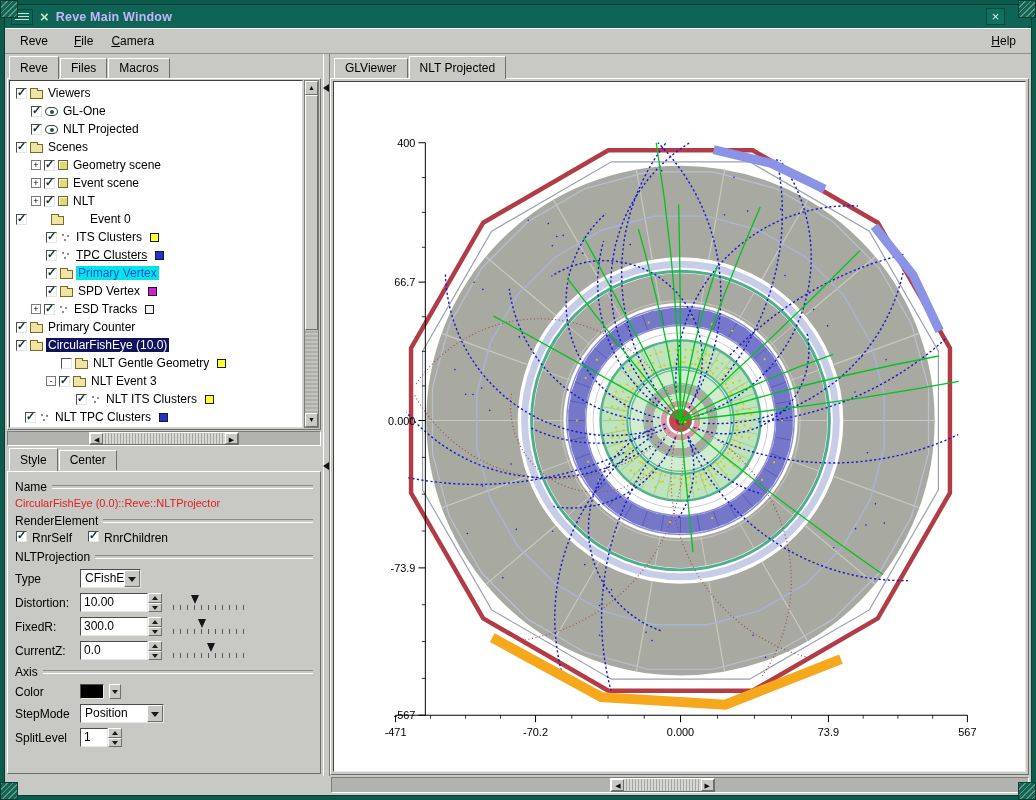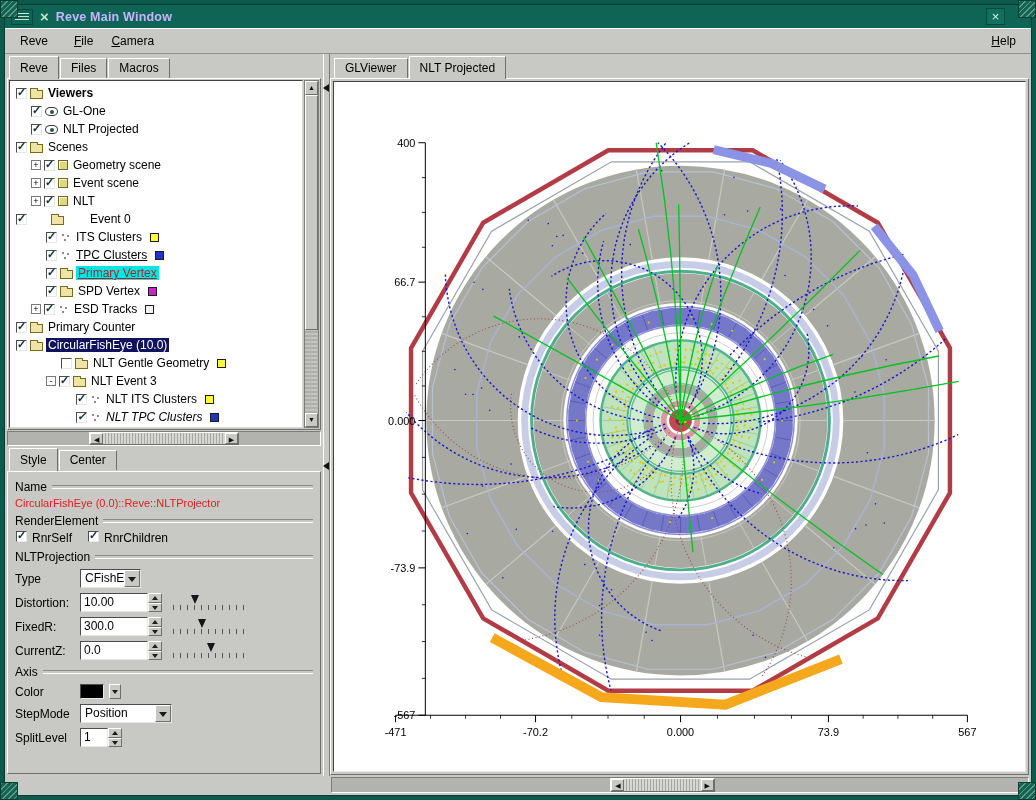--- a/index.html
+++ b/index.html
@@ -53,21 +53,21 @@
   .ic-folder::before { content:""; position:absolute; top:-3px; left:-1px; width:6px; height:2px; background:#efe3a6; border:1px solid #7a6a20; border-bottom:none; }
   .ic-eye { width:13px; height:9px; border:1px solid #3a3a3a; border-radius:50% / 60%; background:#fdfdfd; }
   .ic-eye::after { content:""; position:absolute; left:4px; top:2px; width:4px; height:4px; border-radius:50%; background:#2a5548; }
   .ic-box { width:10px; height:10px; background:#ded87e; border:1px solid #6f662a; box-shadow:inset 1px 1px 0 #fbf6cf; }
   .ic-cluster { width:11px; height:11px;
      background:radial-gradient(2px 2px at 3px 3px,#8a8a8a 55%,transparent 60%),
                 radial-gradient(2px 2px at 8px 4px,#8a8a8a 55%,transparent 60%),
                 radial-gradient(2px 2px at 5px 8px,#8a8a8a 55%,transparent 60%); }
   .tlabel { font-size:12px; padding:0 2px; color:#000; }
   .tlabel.selected { background:#10125e; color:#fff; }
-  .tlabel.hl { background:#00e6e6; color:#b91c1c;text-decoration:underline; }
+  .tlabel.hl { background:#00e6e6; color:#1d4ed8; }
   .tlabel.ul { text-decoration:underline; }
   .badge { width:9px; height:9px; flex:none; border:1px solid #1c1c1c; margin-left:3px; }
 
   .vscroll { width:15px; flex:none; margin-left:1px; background:#b2b2ae; border:1px solid #7c7c78; display:flex; flex-direction:column; position:relative; }
   .vs-btn { height:14px; flex:none; background:#c8c8c4; border:1px solid; border-color:#fff #6e6e6a #6e6e6a #fff; font-size:7px; text-align:center; line-height:12px; color:#111; }
   .vs-btn.up::before{content:"▲";} .vs-btn.dn::before{content:"▼";}
   .vs-track { flex:1; position:relative; background:repeating-linear-gradient(0deg,#aeaeaa 0 2px,#c2c2be 2px 4px); }
   .vs-thumb { position:absolute; left:0; right:0; top:0; height:74%; background:#c8c8c4; border:1px solid; border-color:#fff #6e6e6a #6e6e6a #fff; }
 
   .hscroll { height:15px; flex:none; margin:1px 2px 0; background:#b2b2ae; border:1px solid; border-color:#7c7c78 #fff #fff #7c7c78; position:relative; }
@@ -148,21 +148,21 @@
     <div class="main">
 
       <div class="left-pane">
         <div class="tabbar" id="left-tabs">
             <span class="tab active">Reve</span>
             <span class="tab">Files</span>
             <span class="tab">Macros</span>
           </div>
         <div class="tree-box">
           <div class="tree-view" id="tree">
-              <div class="tree-row" style="padding-left: 6px; font-weight: bold;">
+              <div class="tree-row" style="padding-left: 6px;">
                 <span class="cb checked"></span>
                 <span class="ic ic-folder"></span>
                 <span class="tlabel">Viewers</span>
               </div>
               <div class="tree-row" style="padding-left: 21px;">
                 <span class="cb checked"></span>
                 <span class="ic ic-eye"></span>
                 <span class="tlabel">GL-One</span>
               </div>
               <div class="tree-row" style="padding-left: 21px;">
@@ -255,21 +255,21 @@
                 <span class="ic ic-folder"></span>
                 <span class="tlabel">NLT Event 3</span>
               </div>
               <div class="tree-row" style="padding-left: 51px;">
                 <span class="slot"></span>
                 <span class="cb checked"></span>
                 <span class="ic ic-cluster"></span>
                 <span class="tlabel">NLT ITS Clusters</span>
                 <span class="badge" style="background: rgb(255, 255, 51);"></span>
               </div>
-              <div class="tree-row" style="padding-left: 51px; font-style: italic;">
+              <div class="tree-row" style="">
                 <span class="slot"></span>
                 <span class="cb checked"></span>
                 <span class="ic ic-cluster"></span>
                 <span class="tlabel">NLT TPC Clusters</span>
                 <span class="badge" style="background: rgb(34, 51, 204);"></span>
               </div>
             </div>
           <div class="vscroll">
             <div class="vs-btn up"></div>
             <div class="vs-track">
@@ -363,21 +363,21 @@
           <div class="sect">
               <span>Axis</span>
             </div>
           <div class="row">
             <span class="rlabel">Color</span>
             <span class="swatch"></span>
             <span class="swbtn"></span>
           </div>
           <div class="row">
             <span class="rlabel">StepMode</span>
-            <span class="combo" style="width:92px">
+            <span class="combo" style="width:84px">
                 <span class="cval">Position</span>
                 <span class="cbtn"></span>
               </span>
           </div>
           <div class="row">
             <span class="rlabel">SplitLevel</span>
             <span class="numentry">
                 <span class="numval small">1</span>
                 <span class="spin">
                   <b class="up"></b>

